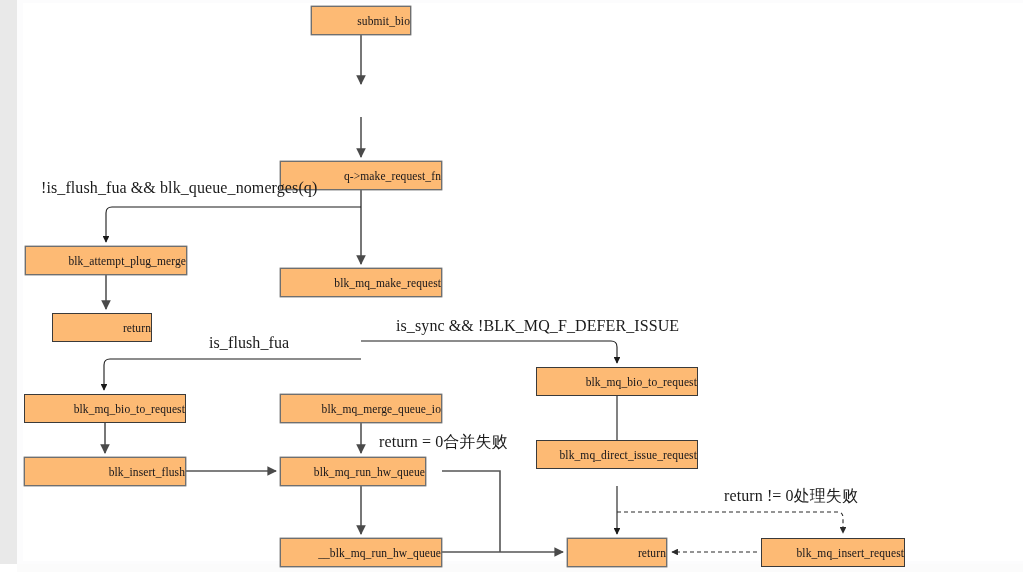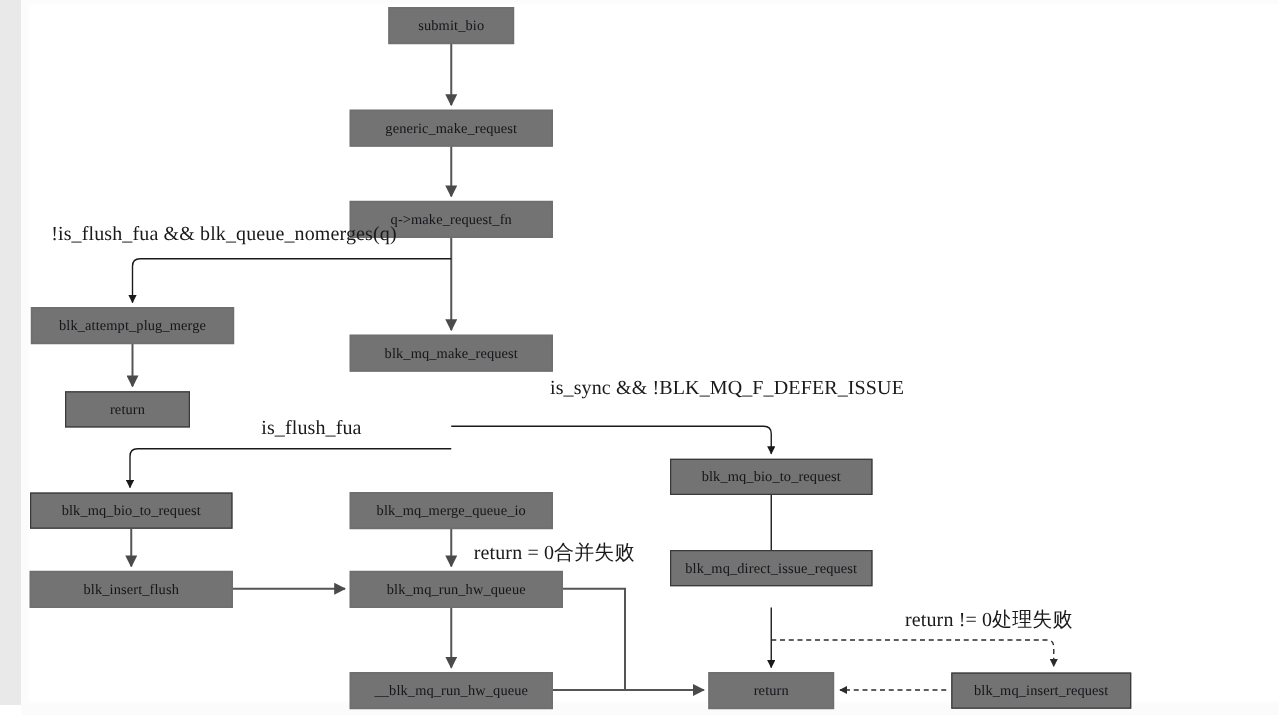--- a/index.html
+++ b/index.html
@@ -52,25 +52,25 @@
     position: absolute;
     left: 0;
     top: 0;
     width: 1023px;
     height: 572px;
     overflow: visible;
   }
   .node {
     position: absolute;
     box-sizing: border-box;
-    background: #737373;
+    background: #fdba74;
     border: 1px solid #3a3a3a;
     display: flex;
     align-items: center;
-    justify-content: center;
+    justify-content: flex-end;
     font-size: 11.5px;
     color: #15151a;
     letter-spacing: 0.1px;
     white-space: nowrap;
   }
   .node.thick {
     border: 1px solid #6f6f6f;
     box-shadow: 0 0 0 0.4px #6f6f6f;
   }
   .edge-label {
@@ -131,23 +131,20 @@
     <g stroke="#2b2b2b" stroke-width="1.1" fill="none" stroke-dasharray="4 3">
       <path d="M 617 512 L 838 512 Q 843 512 843 518 L 843 533" marker-end="url(#ahd)"></path>
       <path d="M 757 552 L 672 552" marker-end="url(#ahd)"></path>
     </g>
   </svg>
 
   <div class="node thick" style="left:311px; top:6px; width:100px; height:29px;">
     <span>submit_bio</span>
   </div>
 
-  <div class="node thick" style="left:280px; top:88px; width:162px; height:29px;">
-    <span>generic_make_request</span>
-  </div>
 
   <div class="node thick" style="left:25px; top:246px; width:162px; height:29px;">
     <span>blk_attempt_plug_merge</span>
   </div>
 
   <div class="node thick" style="left:280px; top:161px; width:162px; height:29px;">
     <span>q-&gt;make_request_fn</span>
   </div>
 
   <div class="node thick" style="left:280px; top:268px; width:162px; height:29px;">
@@ -171,39 +168,39 @@
   </div>
 
   <div class="node" style="left:536px; top:440px; width:162px; height:29px;">
     <span>blk_mq_direct_issue_request</span>
   </div>
 
   <div class="node thick" style="left:24px; top:457px; width:162px; height:29px;">
     <span>blk_insert_flush</span>
   </div>
 
-  <div class="node thick" style="left:280px; top:457px; width:170px; height:29px;">
+  <div class="node thick" style="left:280px; top:457px; width:146px; height:29px;">
     <span>blk_mq_run_hw_queue</span>
   </div>
 
   <div class="node thick" style="left:280px; top:538px; width:162px; height:29px;">
     <span>__blk_mq_run_hw_queue</span>
   </div>
 
   <div class="node thick" style="left:567px; top:538px; width:100px; height:29px;">
     <span>return</span>
   </div>
 
   <div class="node" style="left:761px; top:538px; width:144px; height:29px;">
     <span>blk_mq_insert_request</span>
   </div>
 
   <div class="edge-label" style="left:41px; top:179px;">!is_flush_fua &amp;&amp; blk_queue_nomerges(q)</div>
 
-  <div class="edge-label" style="left:396px; top:302px;margin-left:44px;">is_sync &amp;&amp; !BLK_MQ_F_DEFER_ISSUE</div>
+  <div class="edge-label" style="left:396px; top:317px;">is_sync &amp;&amp; !BLK_MQ_F_DEFER_ISSUE</div>
 
   <div class="edge-label" style="left:209px; top:334px;">is_flush_fua</div>
 
   <div class="edge-label cjk" style="left:379px; top:432px;">return = 0合并失败</div>
 
   <div class="edge-label cjk" style="left:724px; top:486px;">return != 0处理失败</div>
 
 </div>
 
 </body></html>

